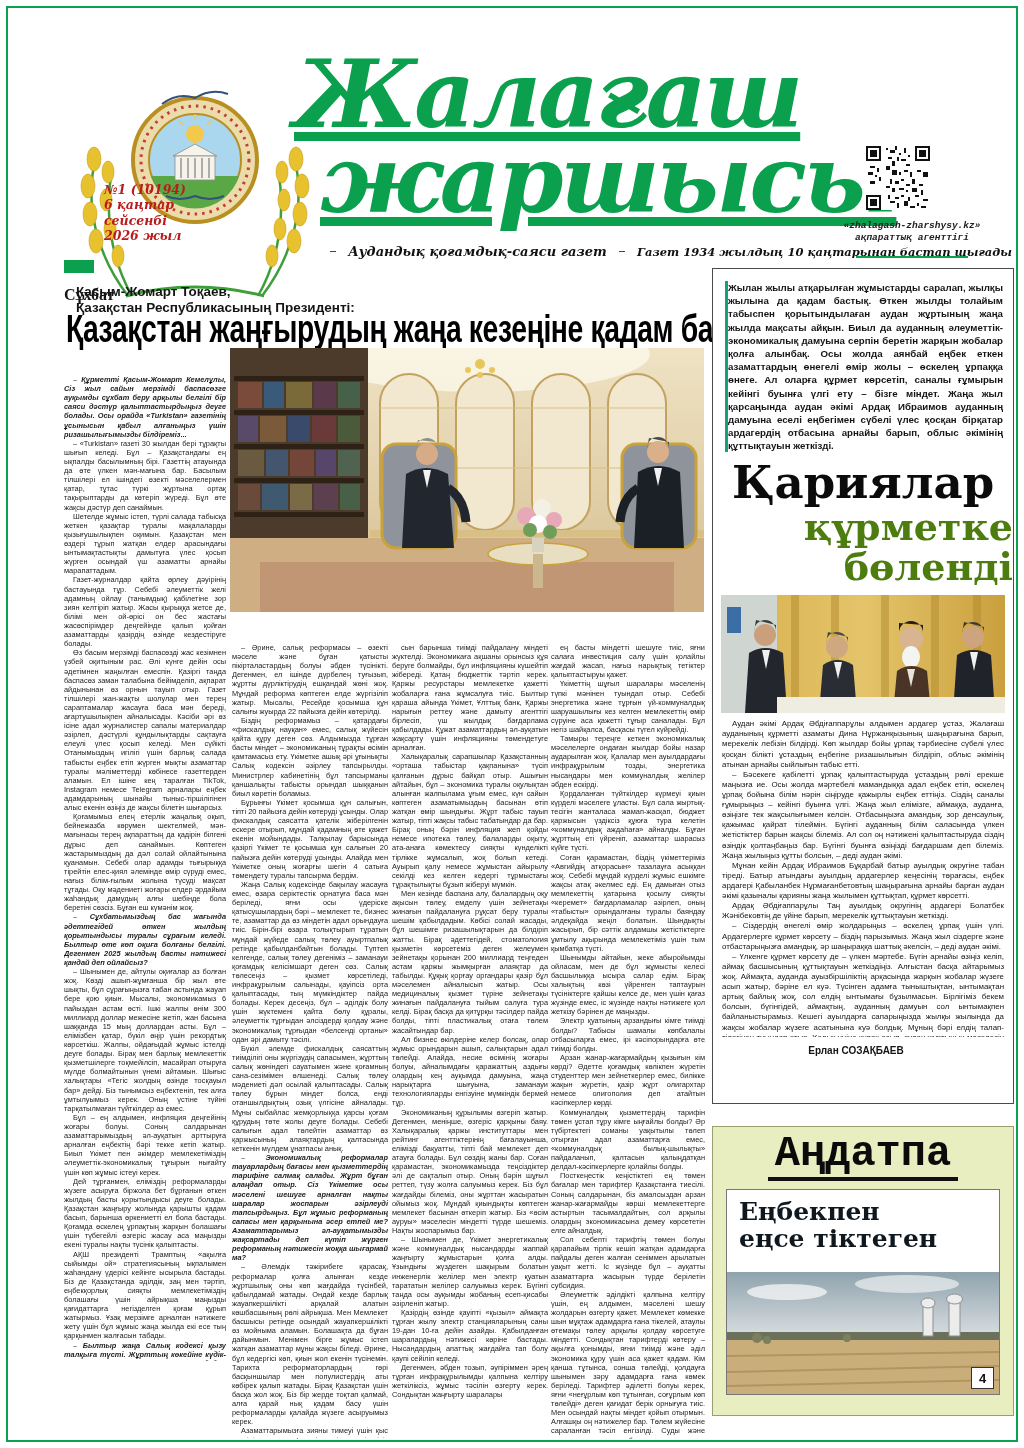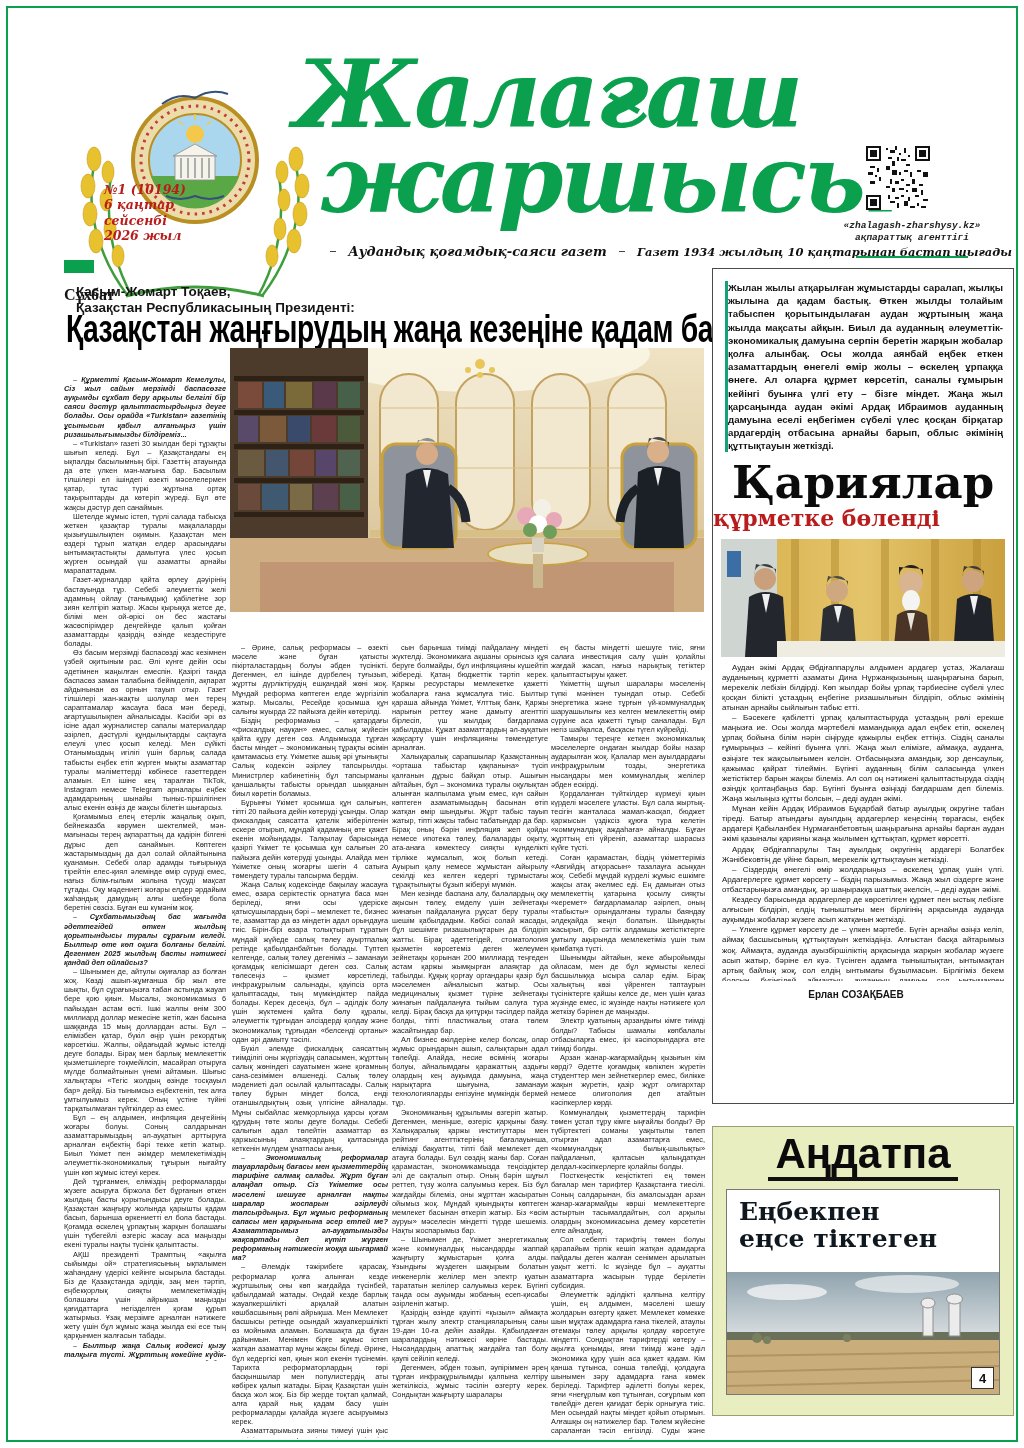--- a/index.html
+++ b/index.html
@@ -7,21 +7,21 @@
        font-family:"Liberation Sans",sans-serif;color:#151515;overflow:hidden;}
   .frame{position:absolute;inset:6px;border:2px solid #0aa04e;pointer-events:none;}
   .abs{position:absolute;}
 
   
   .logo{left:66px;top:64px;width:258px;height:240px;}
   .issue-info{left:104px;top:182px;width:110px;font-family:"DejaVu Serif",serif;
               font-weight:bold;font-style:italic;font-size:12.5px;line-height:1.22;color:#b91c1c;}
   .masthead-title{left:294px;top:52px;width:570px;font-family:"DejaVu Serif",serif;
                   font-weight:bold;font-style:italic;font-size:94px;line-height:.9;
-                  letter-spacing:-3px;color:#0aa04e;white-space:nowrap;}
+                  letter-spacing:-3px;color:#0aa04e;white-space:nowrap;text-decoration:underline;}
   .masthead-title .l2{display:block;padding-left:26px;}
   .qr{left:866px;top:146px;width:64px;height:64px;}
   .qr-caption{left:824px;top:220px;width:176px;text-align:center;font-family:Liberation Mono, monospace;
               font-weight:bold;font-style:italic;font-size:9.5px;line-height:1.3;color:#222;}
   .qr-underline{left:856px;top:256px;width:112px;height:2px;background:#0aa04e;}
   .tagline-row{left:330px;top:244px;width:682px;display:flex;align-items:center;gap:12px;}
   .tagline-row .rule{flex:1;height:1px;background:#444;}
   .tagline{font-family:"DejaVu Serif",serif;font-weight:bold;font-style:italic;font-size:13px;color:#111;}
   .since{font-family:"DejaVu Serif",serif;font-weight:bold;font-style:italic;font-size:11.5px;color:#111;}
 
@@ -42,30 +42,30 @@
   .col3{left:392px;top:618px;height:796px;}
   .col4{left:551px;top:618px;height:796px;width:154px;}
   .main-photo{left:230px;top:348px;width:474px;height:264px;}
 
   
   .honor-box{left:712px;top:268px;width:300px;height:834px;border:1px solid #4a4a4a;background:#fff;}
   .honor-lede{margin:12px 10px 6px 12px;border-left:3px solid #15a07a;
               font-weight:bold;font-size:9.7px;line-height:1.36;text-align:justify;}
   .honor-h1{font-family:"DejaVu Serif",serif;font-weight:bold;font-size:45px;line-height:1;
             text-align:center;color:#0b0b0b;margin-top:8px;}
-  .honor-h2{font-family:"DejaVu Serif",serif;font-weight:bold;font-size:22px;line-height:1.05;
-            text-align:left;color:#b91c1c;margin-top:2px;}
+  .honor-h2{font-family:"DejaVu Serif",serif;font-weight:bold;font-size:38px;line-height:1.05;
+            text-align:right;color:#4d7c0f;margin-top:2px;}
   .honor-photo{display:block;margin:8px auto 6px auto;}
   .honor-body{margin:0 9px;font-size:7.9px;line-height:1.28;text-align:justify;overflow:hidden;height:318px;}
   .honor-body p{margin:0;text-indent:10px;}
   .honor-author{text-align:center;font-weight:bold;font-size:10px;margin:8px 14px 0 0;}
 
   
   .andatpa{left:712px;top:1126px;width:300px;height:288px;background:#e9eec0;border:1px solid #9aa06a;}
-  .andatpa-title{font-family:Liberation Sans, sans-serif;font-weight:bold;font-size:42px;text-align:center;
+  .andatpa-title{font-family:Liberation Mono, monospace;font-weight:bold;font-size:42px;text-align:center;
                  color:#0b0b0b;margin-top:4px;line-height:1.1;}
   .andatpa-underline{width:190px;height:4px;background:#111;margin:0 auto 8px auto;}
   .teaser{margin:0 13px;background:#fff;border:1px solid #777;height:204px;position:relative;overflow:hidden;}
   .teaser-headline{font-family:"DejaVu Serif",serif;font-weight:bold;font-size:25px;line-height:1.08;
                    color:#10181f;padding:8px 0 0 12px;}
   .teaser-photo{position:absolute;left:0;right:0;bottom:0;height:122px;}
   .page-num{position:absolute;right:5px;bottom:5px;width:21px;height:20px;background:#fff;border:1px solid #333;
             font-weight:bold;font-size:13px;display:flex;align-items:center;justify-content:center;color:#111;}
 </style>
 </head>
@@ -414,21 +414,20 @@
     <path d="M232,118 L236,60 Q252,50 270,60 L274,118 z" fill="#202329"></path>
       <polygon points="249,57 257,57 253,76" fill="#f1f1f1"></polygon>
     <rect x="56" y="102" width="228" height="16" fill="#efece2"></rect>
   </svg>
   <div class="honor-body">
       <p>Аудан әкімі Ардақ Әбдіғаппарұлы алдымен ардагер ұстаз, Жалағаш ауданының құрметті азаматы Дина Нұржанқызының шаңырағына барып, мерекелік лебізін білдірді. Көп жылдар бойы ұрпақ тәрбиесіне сүбелі үлес қосқан білікті ұстаздың еңбегіне ризашылығын білдіріп, облыс әкімінің атынан арнайы сыйлығын табыс етті.</p>
       <p>– Бәсекеге қабілетті ұрпақ қалыптастыруда ұстаздың рөлі ерекше маңызға ие. Осы жолда мәртебелі мамандыққа адал еңбек етіп, өскелең ұрпақ бойына білім нәрін сіңіруде қажырлы еңбек еттіңіз. Сіздің саналы ғұмырыңыз – кейінгі буынға үлгі. Жаңа жыл елімізге, аймаққа, ауданға, өзіңізге тек жақсылығымен келсін. Отбасыңызға амандық, зор денсаулық, қажымас қайрат тілеймін. Бүгінгі ауданның білім саласында үлкен жетістіктер барын жақсы білеміз. Ал сол оң нәтижені қалыптастыруда сіздің өзіндік қолтаңбаңыз бар. Бүгінгі буынға өзіңізді бағдаршам деп білеміз. Жаңа жылыңыз құтты болсын, – деді аудан әкімі.</p>
       <p>Мұнан кейін Ардақ Ибраимов Бұқарбай батыр ауылдық округіне табан тіреді. Батыр атындағы ауылдың ардагерлер кеңесінің төрағасы, еңбек ардагері Қабыланбек Нұрмағанбетовтың шаңырағына арнайы барған аудан әкімі қазыналы қарияны жаңа жылымен құттықтап, құрмет көрсетті.</p>
       <p>Ардақ Әбдіғаппарұлы Таң ауылдық округінің ардагері Болатбек Жәнібековтің де үйіне барып, мерекелік құттықтауын жеткізді.</p>
       <p>– Сіздердің өнегелі өмір жолдарыңыз – өскелең ұрпақ үшін үлгі. Ардагерлерге құрмет көрсету – біздің парызымыз. Жаңа жыл сіздерге және отбастарыңызға амандық, әр шаңыраққа шаттық әкелсін, – деді аудан әкімі.</p>
-      <p>Кездесу барысында ардагерлер де көрсетілген құрмет пен ыстық лебізге алғысын білдіріп, елдің тыныштығы мен бірлігінің арқасында ауданда ауқымды жобалар жүзеге асып жатқанын жеткізді.</p>
       <p>– Үлкенге құрмет көрсету де – үлкен мәртебе. Бүгін арнайы өзіңіз келіп, аймақ басшысының құттықтауын жеткіздіңіз. Алғыстан басқа айтарымыз жоқ. Аймақта, ауданда ауызбіршіліктің арқасында жарқын жобалар жүзеге асып жатыр, бәріне ел куә. Түсінген адамға тыныштықтан, ынтымақтан артық байлық жоқ, сол елдің ынтымағы бұзылмасын. Бірлігіміз бекем болсын, бүгінгідей, аймақтың, ауданның дамуын сол ынтымақпен байланыстырамыз. Кешегі ауылдарға сапарыңызда жылқы жылында да жақсы жобалар жүзеге асатынына куә болдық. Мұның бәрі елдің талап-тілегінен туындап отыр. Халық үніне құлақ асып, аудан жұртының мәселесін шешуде еселі еңбектеріңізге сәттілік, толайым табыс тілеймін, – деді қазыналы қария Қабыланбек Нұрмағанбетов.</p>
     </div>
   <div class="honor-author">Ерлан СОЗАҚБАЕВ</div>
 </div>
 
 <div class="abs andatpa">
   <div class="andatpa-title">Аңдатпа</div>
   <div class="andatpa-underline"></div>
   <div class="teaser">
     <div class="teaser-headline">

